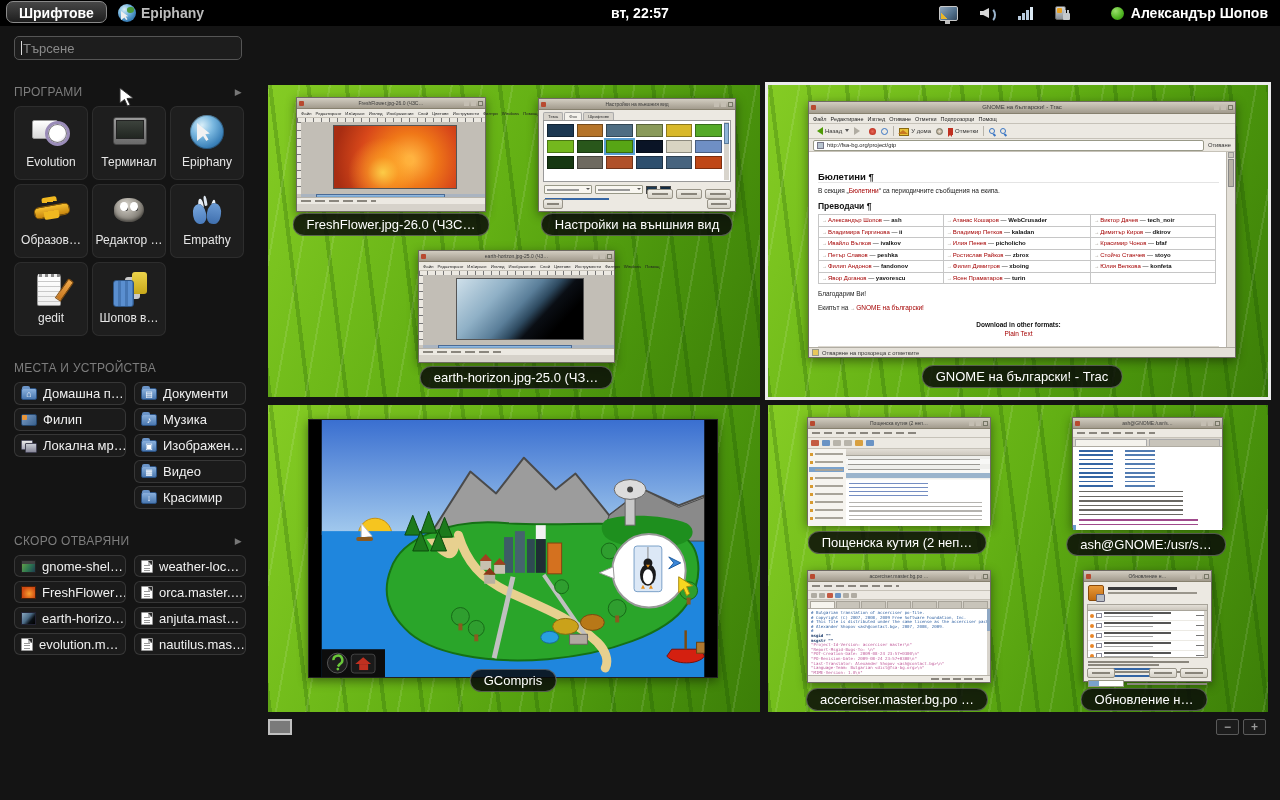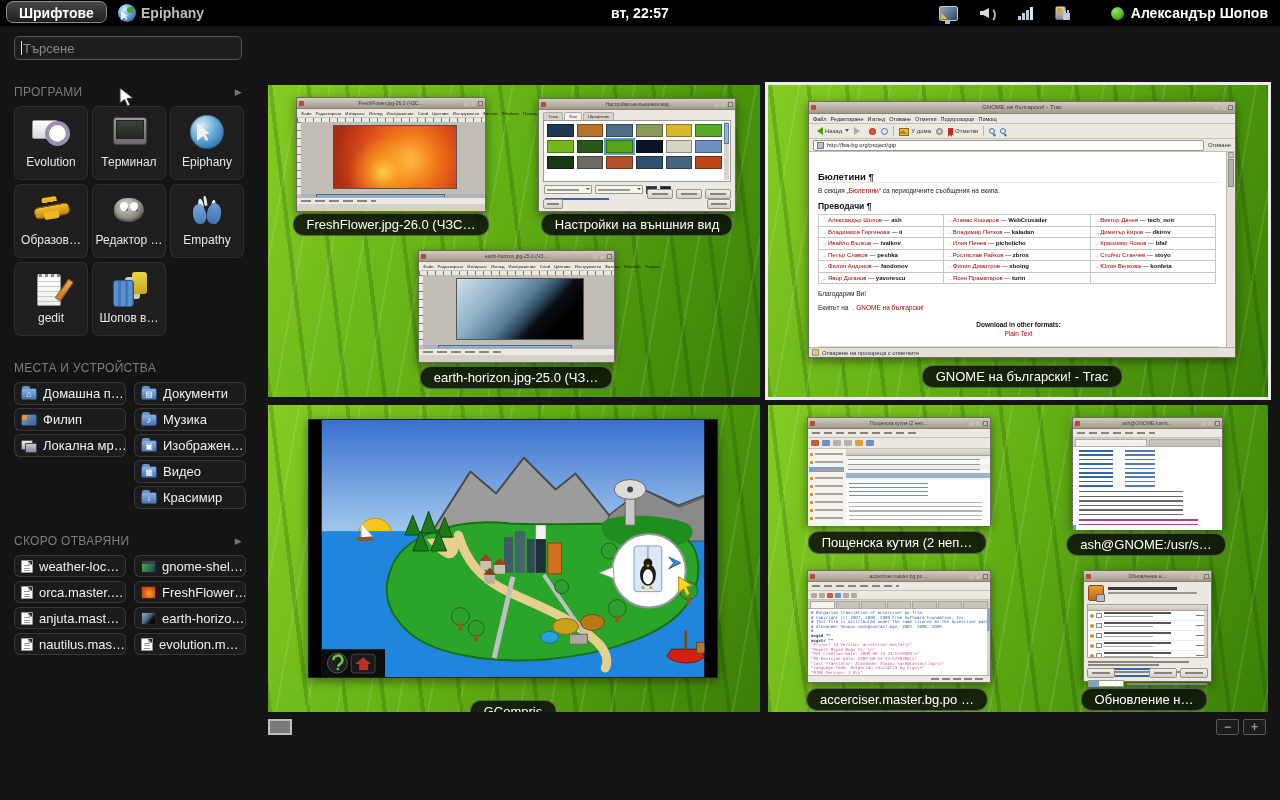--- a/index.html
+++ b/index.html
@@ -497,59 +497,59 @@
   </div>
 
   <div class="section-header">
     <span>СКОРО ОТВАРЯНИ</span>
     <span class="arr">▶</span>
   </div>
   <div class="two-col">
     <div class="col recent-col">
 
         <div class="side-item">
+          <span class="ri screenshot-thumb-icon"></span>
+          <span>gnome-shel…</span>
+        </div>
+
+        <div class="side-item">
+          <span class="ri flower-thumb-icon"></span>
+          <span>FreshFlower…</span>
+        </div>
+
+        <div class="side-item">
+          <span class="ri earth-thumb-icon"></span>
+          <span>earth-horizo…</span>
+        </div>
+
+        <div class="side-item">
+          <span class="ri text-doc-icon"></span>
+          <span>evolution.m…</span>
+        </div>
+      </div>
+    <div class="col recent-col">
+
+        <div class="side-item">
           <span class="ri text-doc-icon"></span>
           <span>weather-loc…</span>
         </div>
 
         <div class="side-item">
           <span class="ri text-doc-icon"></span>
           <span>orca.master.…</span>
         </div>
 
         <div class="side-item">
           <span class="ri text-doc-icon"></span>
           <span>anjuta.mast…</span>
         </div>
 
         <div class="side-item">
           <span class="ri text-doc-icon"></span>
           <span>nautilus.mas…</span>
-        </div>
-      </div>
-    <div class="col recent-col">
-
-        <div class="side-item">
-          <span class="ri screenshot-thumb-icon"></span>
-          <span>gnome-shel…</span>
-        </div>
-
-        <div class="side-item">
-          <span class="ri flower-thumb-icon"></span>
-          <span>FreshFlower…</span>
-        </div>
-
-        <div class="side-item">
-          <span class="ri earth-thumb-icon"></span>
-          <span>earth-horizo…</span>
-        </div>
-
-        <div class="side-item">
-          <span class="ri text-doc-icon"></span>
-          <span>evolution.m…</span>
         </div>
       </div>
   </div>
 </div>
 
 <div class="ws ws1">
 
   <div class="win" style="left:28px;top:12px;width:190px;height:115px;">
     <div class="tb">FreshFlower.jpg-26.0 (ЧЗС…</div>
     <div class="mb">
@@ -899,21 +899,21 @@
       <circle cx="28" cy="245" r="10" fill="#1e1e1e" stroke="#555"></circle>
       <path d="M24,242 a4.5,4.5 0 1 1 6.5,4 l-2,2.5" stroke="#6ac83a" fill="none" stroke-width="2.5"></path>
       <circle cx="28.5" cy="251" r="1.4" fill="#6ac83a"></circle>
       <rect x="42" y="236" width="24" height="19" rx="3" fill="#1a1a1a" stroke="#444"></rect>
       <polygon points="54,239 46,246 62,246" fill="#c03020"></polygon>
       <rect x="50" y="246" width="9" height="6" fill="#c03020"></rect>
       <rect x="0" y="0" width="12" height="259" fill="#000"></rect>
       <rect x="398" y="0" width="12" height="259" fill="#000"></rect>
     </svg>
   </div>
-  <div class="cap" style="left:245px;top:295px;">GCompris</div>
+  <div class="cap" style="left:245px;top:264px;">GCompris</div>
 </div>
 
 <div class="ws ws4">
 
   <div class="win" style="left:39px;top:12px;width:184px;height:108px;">
     <div class="tb">Пощенска кутия (2 неп…</div>
     <div class="mb">
         <span class="bar-line" style="width:60%;"></span>
       </div>
     <div class="mail-toolbar">

